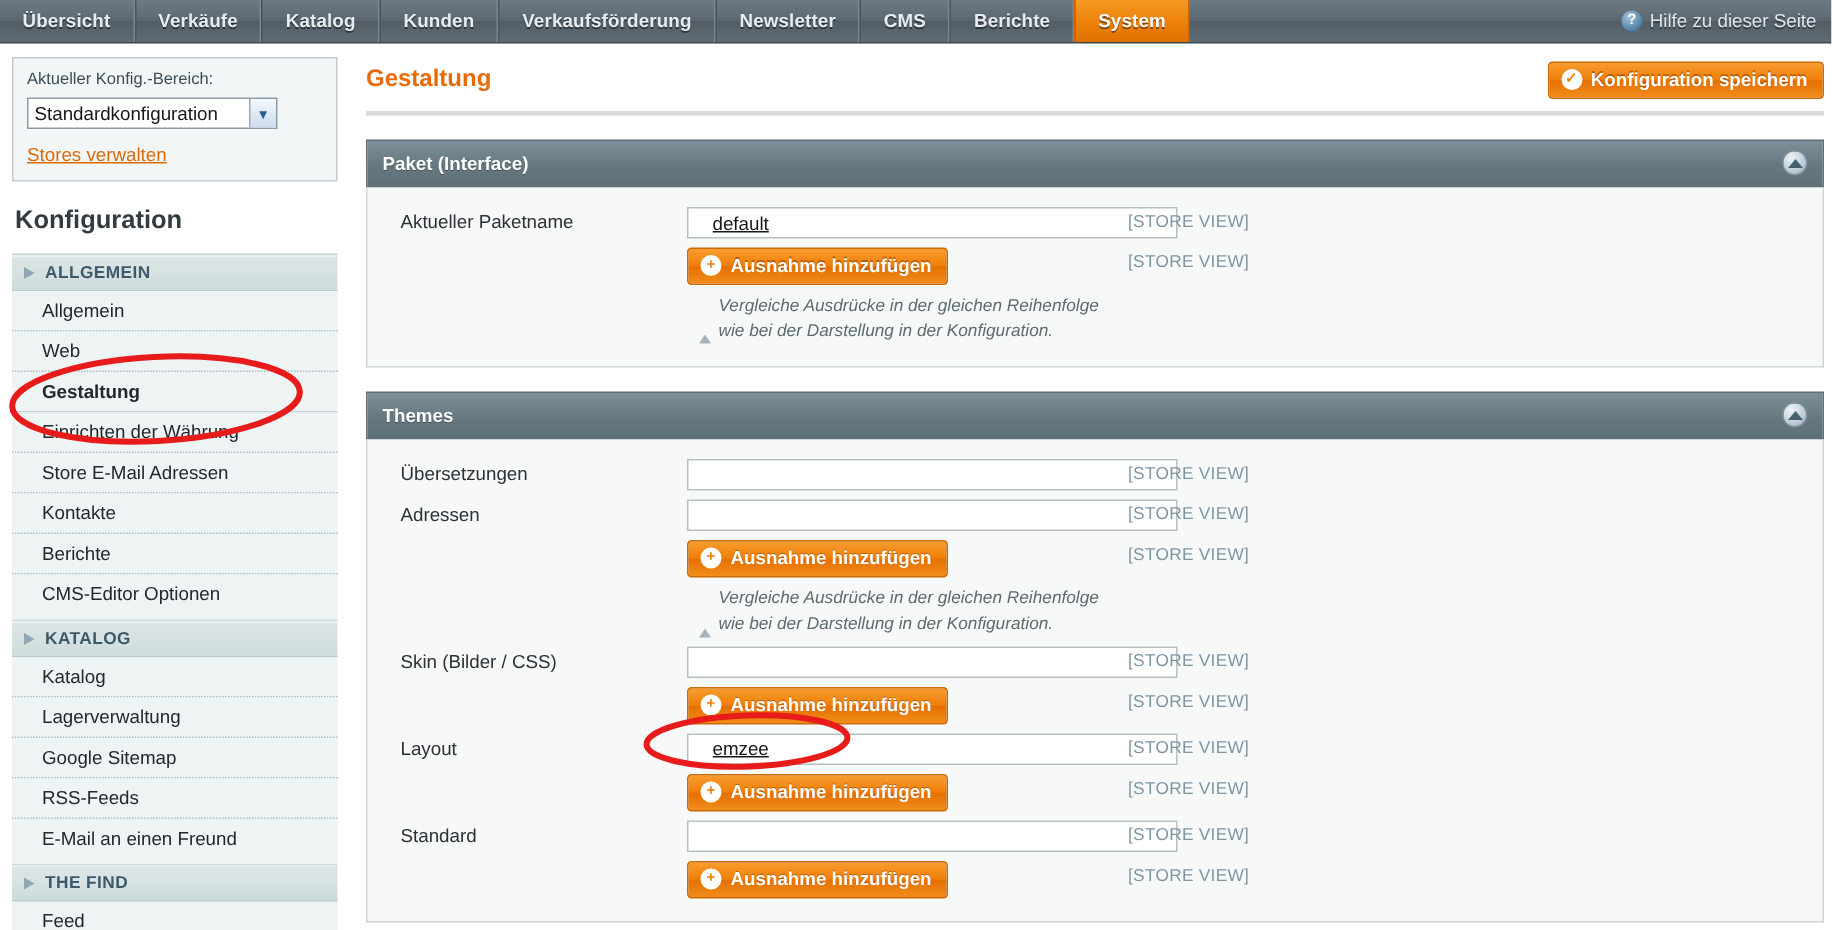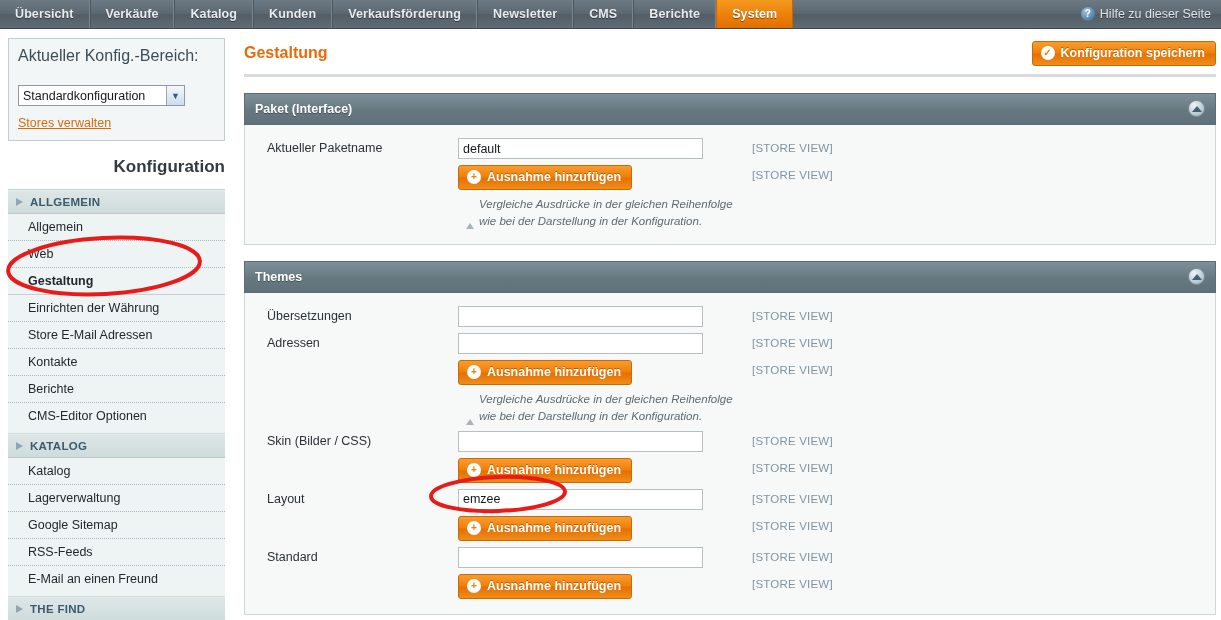--- a/index.html
+++ b/index.html
@@ -71,21 +71,21 @@
     padding: 9px 0 0 8px;
     position: relative;
   }
   #store-switcher {
     border: 1px solid #c2ccd2;
     background: #f3f6f7;
     padding: 8px 9px 10px 9px;
     width: 217px;
   }
   #store-switcher .label {
-    font-size: 16px; color: #3d4d57; margin-bottom: 20px;
+    font-size: 11px; color: #3d4d57; margin-bottom: 6px;
   }
   .select-box {
     width: 167px; height: 21px;
     border: 1px solid #8f9ba3;
     background: #ffffff;
     display: flex; align-items: center;
     padding: 0 0 0 4px;
     font-size: 12.5px; color: #14181b;
     cursor: pointer;
   }
@@ -105,21 +105,20 @@
     font-size: 12.5px;
     cursor: pointer;
   }
   #config-title {
     font-size: 17px;
     font-weight: bold;
     color: #333b40;
     padding: 16px 0 12px 2px;
     border-bottom: 1px solid #c8d2d7;
     width: 217px;
-    text-align: right;
   }
   #sidebar-nav { width: 217px; }
   .nav-group-header {
     background: linear-gradient(to bottom, #dde6e6, #cfdcdc);
     border-bottom: 1px solid #bcc9c9;
     border-top: 1px solid #e7eeee;
     padding: 5px 0 5px 22px;
     font-size: 11.5px;
     font-weight: bold;
     color: #3c5a6b;
@@ -237,29 +236,30 @@
   }
   .flabel {
     width: 213px;
     flex: 0 0 213px;
     padding: 3px 0 0 22px;
     font-size: 12.5px;
     color: #2b3135;
   }
   .fctl { flex: 0 0 285px; width: 285px; }
   .text-input {
-    width: 245px;
+    width: 327px;
     height: 21px;
     border: 1px solid #b7bfc2;
     background: #ffffff;
     font-family: "Liberation Sans", sans-serif;
     font-size: 12.5px;
     color: #14181b;
-    padding: 0 4px;
+    padding: 0 16px;
     outline: none;
+    text-decoration: underline;
   }
   .scope {
     padding: 4px 0 0 9px;
     font-size: 11.5px;
     color: #7e95a3;
     letter-spacing: .2px;
     white-space: nowrap;
   }
   .hint {
     display: flex;

